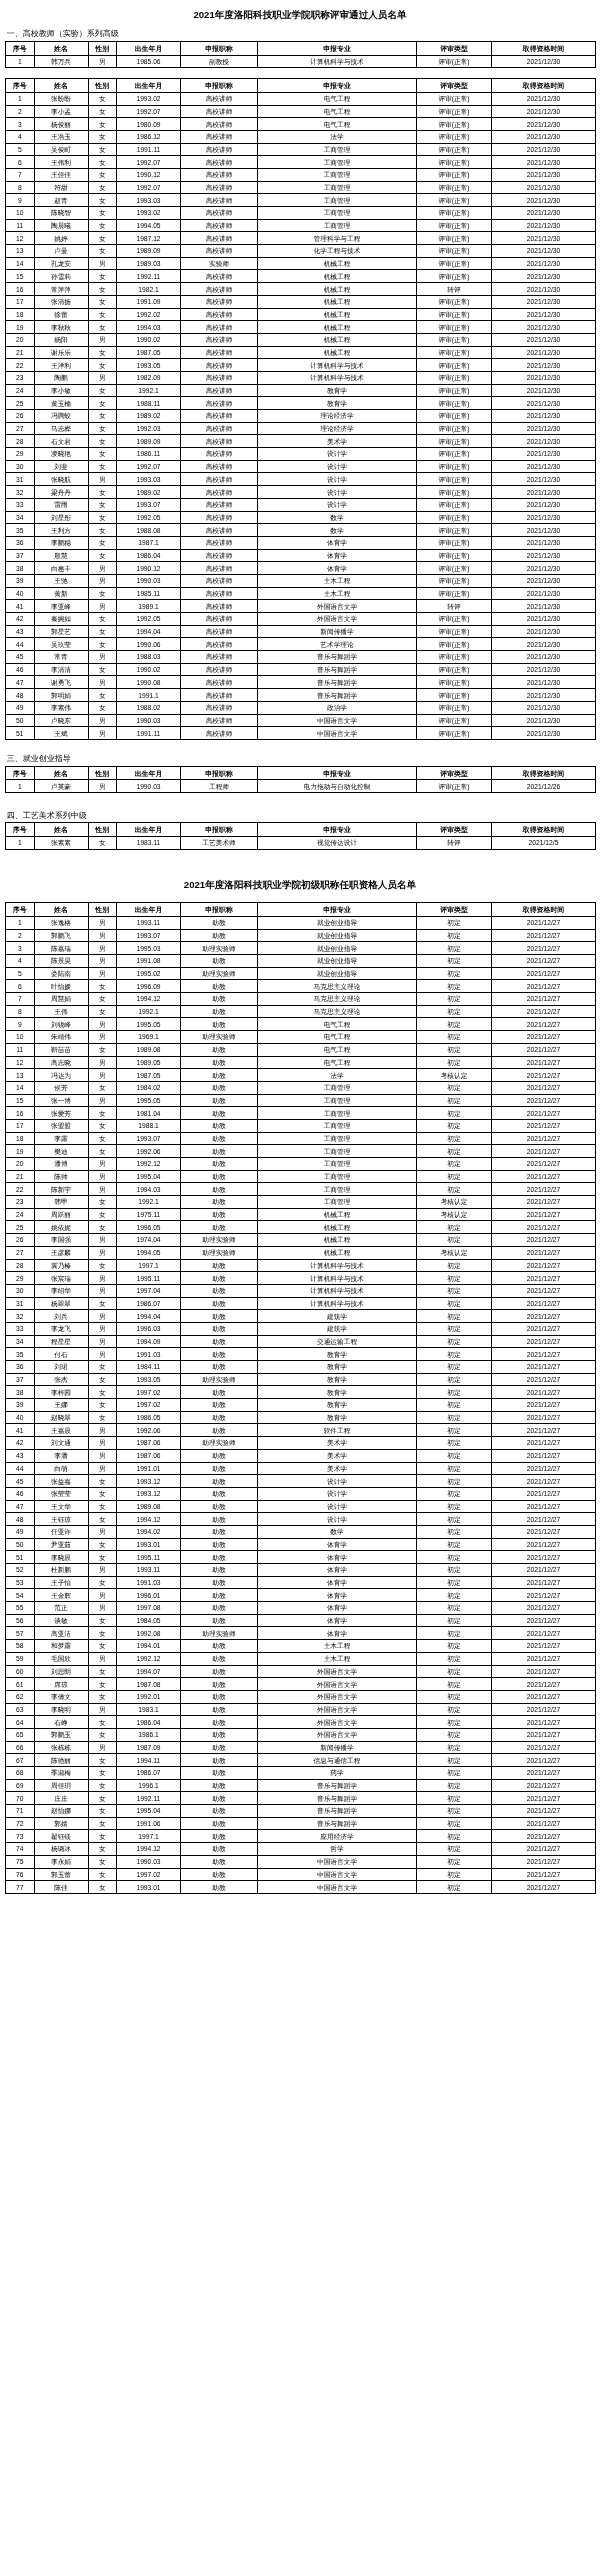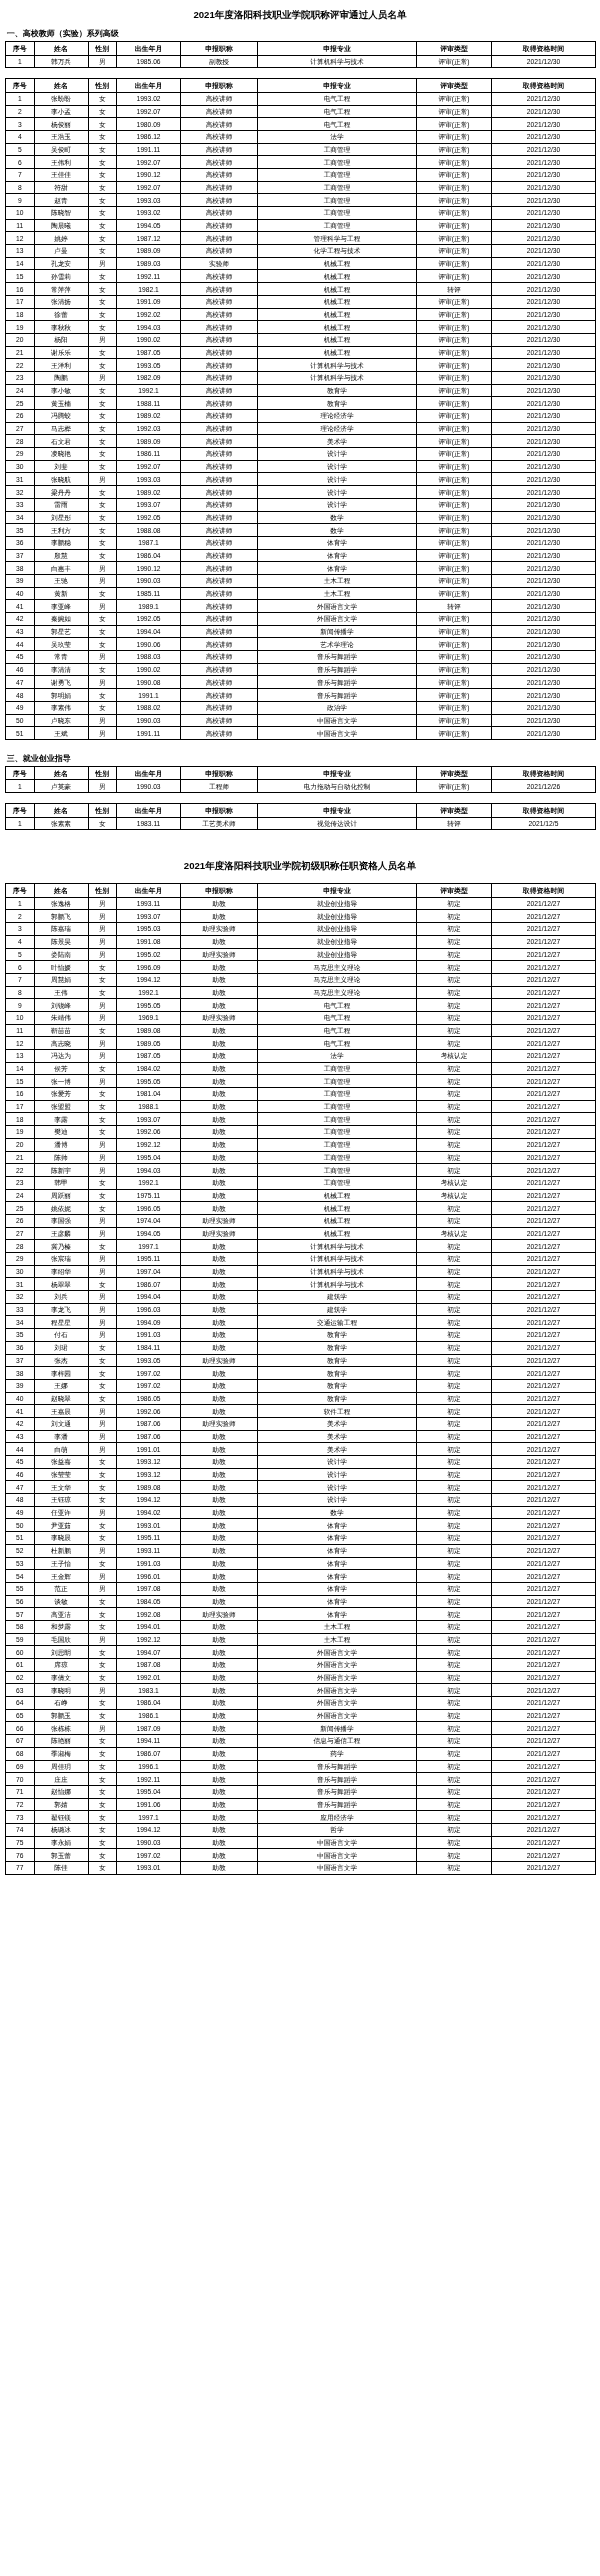--- a/index.html
+++ b/index.html
@@ -27,21 +27,21 @@
     letter-spacing: 0px;
   }
   .doc-title.second {
     margin-top: 18.4px;
     margin-bottom: 11px;
   }
   .section-title {
     font-size: 8px;
     line-height: 11.7px;
     margin: 6.7px 0 0.8px 1.7px;
-    font-weight: bold;
+    font-weight: normal;
   }
   table.list {
     width: 100%;
     border-collapse: collapse;
     table-layout: fixed;
     font-size: 6.7px;
   }
   table.list td, table.list th {
     border: 0.8px solid #000000;
     text-align: center;
@@ -684,20 +684,21 @@
             <td>男</td>
             <td>1990.03</td>
             <td>工程师</td>
             <td>电力拖动与自动化控制</td>
             <td>评审(正常)</td>
             <td>2021/12/26</td>
           </tr>
         </tbody>
       </table>
       <div class="gap"></div>
+      <div class="section-title">四、工艺美术系列中级</div>
       <table class="list">
         <colgroup>
           <col class="c-idx">
           <col class="c-name">
           <col class="c-sex">
           <col class="c-birth">
           <col class="c-title">
           <col class="c-major">
           <col class="c-type">
           <col class="c-date">

